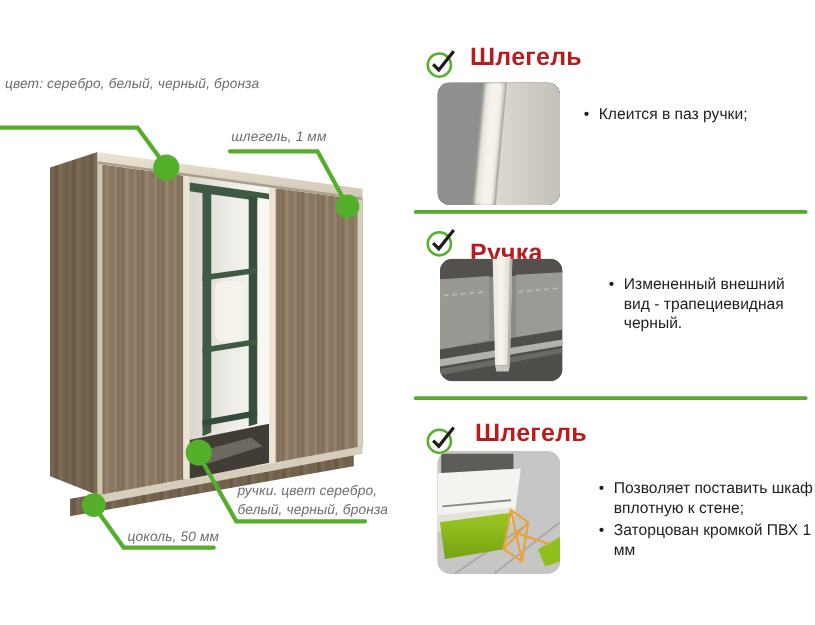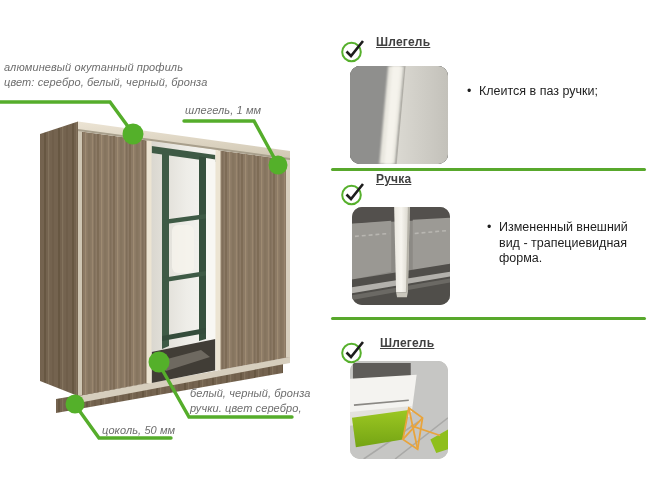--- a/index.html
+++ b/index.html
@@ -10,22 +10,22 @@
   svg{display:block;}
   .scene{position:absolute;left:0;top:0;}
   
   .ann{
     position:absolute;font-style:italic;font-size:11px;line-height:14.5px;
     color:#6d6d6d;white-space:nowrap;letter-spacing:.1px;
   }
   
   .feat-check{position:absolute;width:26px;height:26px;}
   .feat-title{
-    position:absolute;margin:0;font-size:12px;font-weight:bold;color:#404040;
-    letter-spacing:.2px;white-space:nowrap;text-decoration:underline;
+    position:absolute;margin:0;font-size:20px;font-weight:bold;color:#b91c1c;
+    letter-spacing:.2px;white-space:nowrap;
   }
   .thumb{
     position:absolute;width:98px;height:98px;border-radius:10px;overflow:hidden;
     background:#b9b7b2;
   }
   .thumb svg{width:100%;height:100%;}
   .bullets{position:absolute;margin:0;padding:0;list-style:none;}
   .bullets li{
     position:relative;padding-left:13px;font-size:12.5px;line-height:15.5px;
     color:#1d1d1d;margin-bottom:3px;
@@ -122,27 +122,26 @@
 
     <g fill="#54b02a">
       <circle cx="133" cy="134" r="10.5"></circle>
       <circle cx="278" cy="165" r="9.5"></circle>
       <circle cx="159" cy="362" r="10.5"></circle>
       <circle cx="75" cy="404" r="9.5"></circle>
     </g>
   </svg>
 
   <div class="ann" style="left:4px;top:60px">
-    <div>алюминевый окутанный профиль</div>
     <div>цвет: серебро, белый, черный, бронза</div>
   </div>
   <div class="ann" style="left:185px;top:103px">шлегель, 1 мм</div>
   <div class="ann" style="left:190px;top:386px">
+    <div>ручки. цвет серебро,</div>
     <div>белый, черный, бронза</div>
-    <div>ручки. цвет серебро,</div>
   </div>
   <div class="ann" style="left:102px;top:423px">цоколь, 50 мм</div>
 
   <section>
     <svg class="feat-check" style="left:340px;top:37px" viewBox="0 0 26 26">
       <circle cx="11.5" cy="15" r="9.3" fill="none" stroke="#56b02c" stroke-width="2"></circle>
       <path d="M6.5,14.5 L11,19 L23,4" fill="none" stroke="#1d1d1d" stroke-width="2.6"></path>
     </svg>
     <h2 class="feat-title" style="left:376px;top:35px">Шлегель</h2>
     <div class="thumb" style="left:350px;top:66px">
@@ -170,21 +169,21 @@
     </ul>
   </section>
 
   <div class="divider" style="top:168px"></div>
 
   <section>
     <svg class="feat-check" style="left:340px;top:180px" viewBox="0 0 26 26">
       <circle cx="11.5" cy="15" r="9.3" fill="none" stroke="#56b02c" stroke-width="2"></circle>
       <path d="M6.5,14.5 L11,19 L23,4" fill="none" stroke="#1d1d1d" stroke-width="2.6"></path>
     </svg>
-    <h2 class="feat-title" style="left:376px;top:172px">Ручка</h2>
+    <h2 class="feat-title" style="left:376px;top:192px">Ручка</h2>
     <div class="thumb" style="left:352px;top:207px">
       <svg viewBox="0 0 100 100">
         <defs>
           <linearGradient id="t2h" x1="0" y1="0" x2="1" y2="0">
             <stop offset="0" stop-color="#eae7df"></stop>
               <stop offset="0.45" stop-color="#f7f5ef"></stop>
             <stop offset="1" stop-color="#d5d2c8"></stop>
           </linearGradient>
         </defs>
         <rect width="100" height="100" fill="#8c8a85"></rect>
@@ -195,21 +194,21 @@
         <line x1="64" y1="27" x2="98" y2="24" stroke="#b8b6b1" stroke-width="1.6" stroke-dasharray="4 3"></line>
         <polygon points="0,74 100,58 100,100 0,100" fill="#504e4a"></polygon>
         <polygon points="0,82 100,66 100,71 0,88" fill="#b3b1ac"></polygon>
         <polygon points="0,90 100,73 100,77 0,95" fill="#6b6964"></polygon>
         <polygon points="43,0 59,0 57,87 45,87" fill="url(#t2h)"></polygon>
         <polygon points="57,0 59,0 57,87 55,87" fill="#b5b2a8"></polygon>
         <polygon points="45,87 57,87 56,92 46,92" fill="#c9c6bc"></polygon>
       </svg>
     </div>
     <ul class="bullets" style="left:486px;top:220px">
-      <li class="w190"><span>Измененный внешний вид - трапециевидная форма.</span></li>
+      <li class="w190"><span>Измененный внешний вид - трапециевидная черный.</span></li>
     </ul>
   </section>
 
   <div class="divider" style="top:317px"></div>
 
   <section>
     <svg class="feat-check" style="left:340px;top:338px" viewBox="0 0 26 26">
       <circle cx="11.5" cy="15" r="9.3" fill="none" stroke="#56b02c" stroke-width="2"></circle>
       <path d="M6.5,14.5 L11,19 L23,4" fill="none" stroke="#1d1d1d" stroke-width="2.6"></path>
     </svg>
@@ -233,16 +232,18 @@
         <polygon points="82,80 100,70 100,90 88,94" fill="#8fbf1c"></polygon>
         <g fill="none" stroke="#e8a43c" stroke-width="1.8">
           <polygon points="60,48 74,58 69,90 54,80"></polygon>
           <line x1="60" y1="48" x2="69" y2="90"></line>
           <line x1="54" y1="80" x2="74" y2="58"></line>
           <line x1="62" y1="66" x2="92" y2="76"></line>
         </g>
       </svg>
     </div>
     <ul class="bullets" style="left:478px;top:383px">
+      <li class="w210"><span>Позволяет поставить шкаф вплотную к стене;</span></li>
+      <li class="w210"><span>Заторцован кромкой ПВХ 1 мм</span></li>
     </ul>
   </section>
 
 </div>
 
 </body></html>

